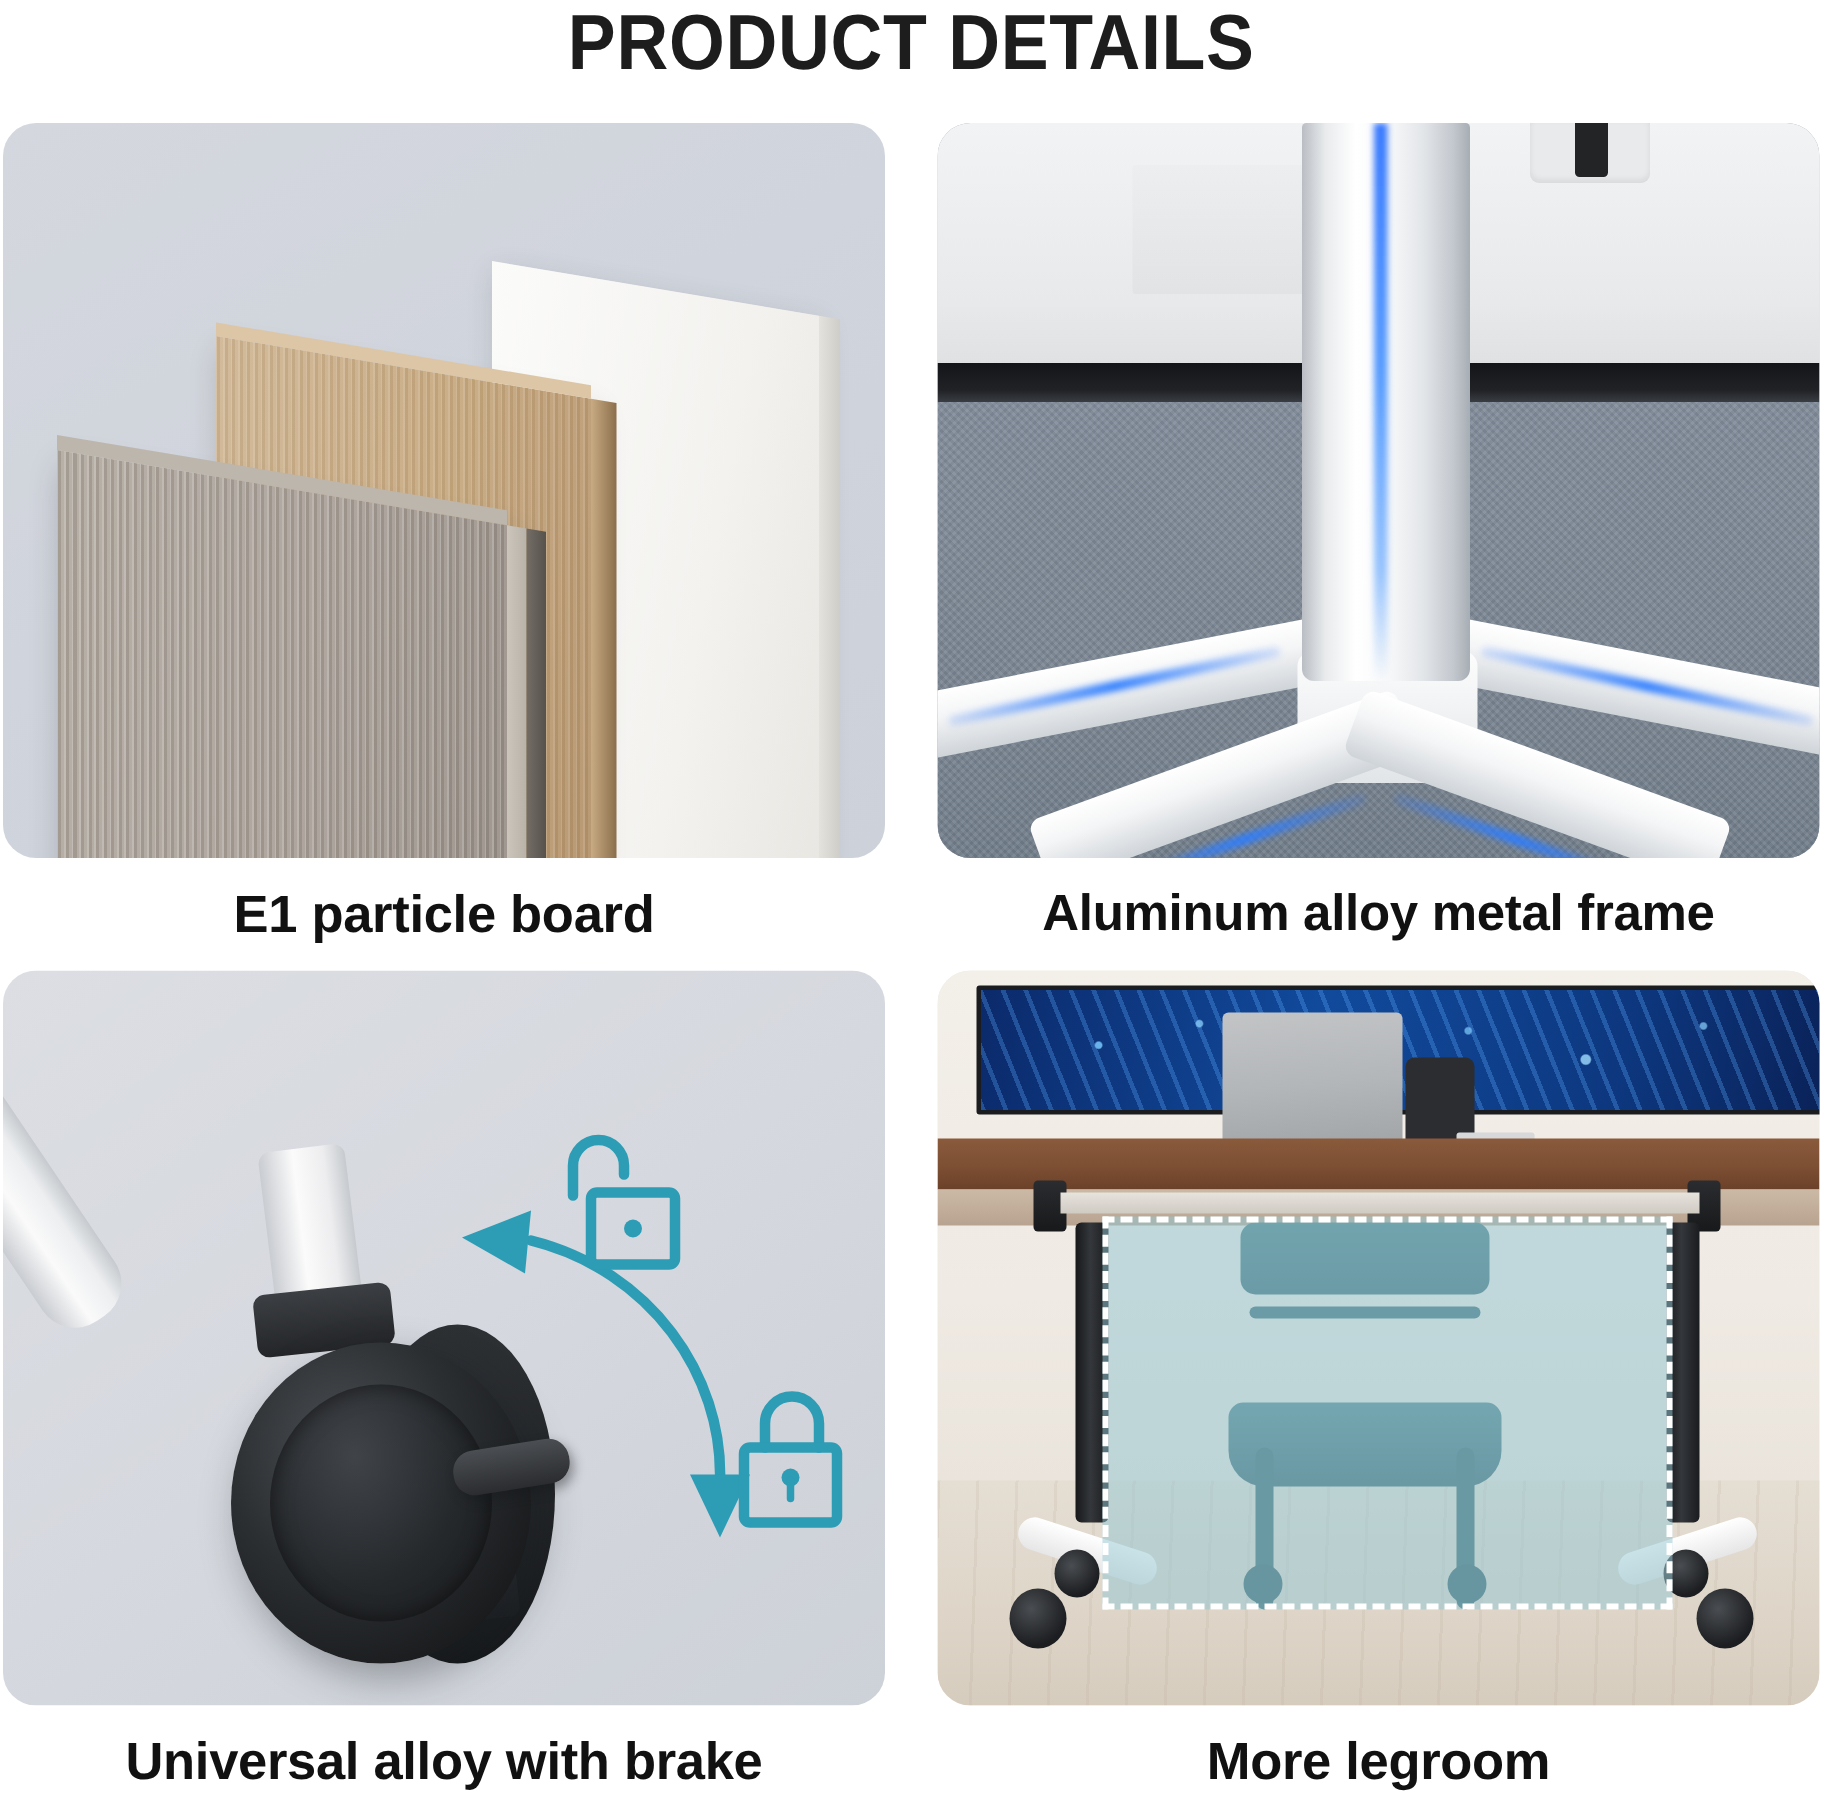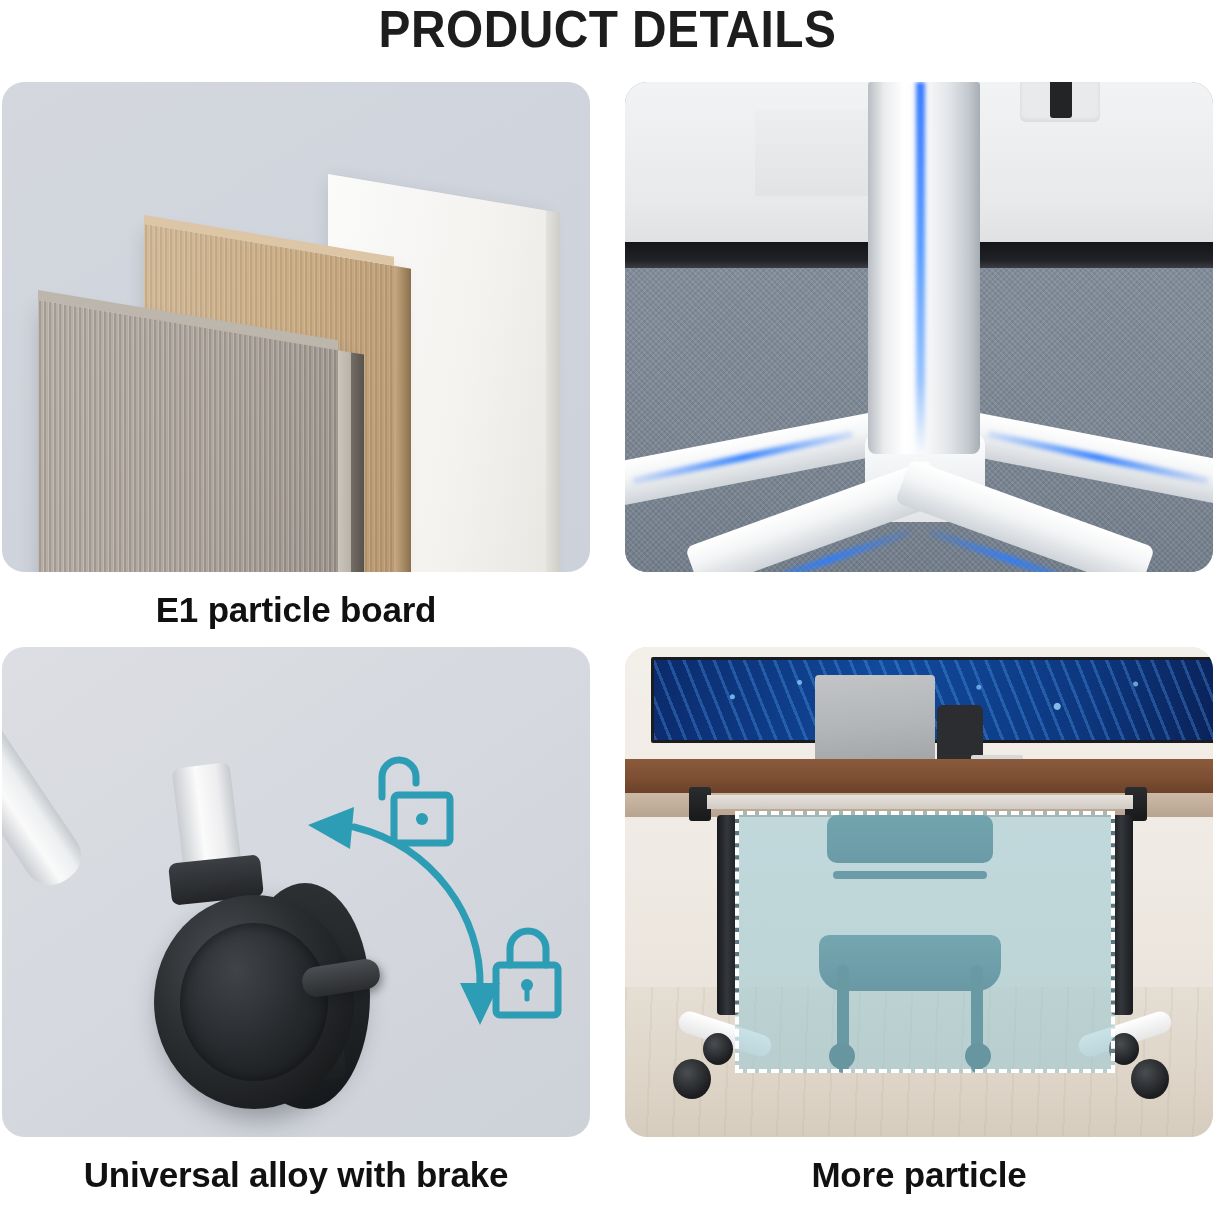--- a/index.html
+++ b/index.html
@@ -469,20 +469,21 @@
       <div class="fr-hub"></div>
       <div class="fr-leg fr-leg-f" style="transform: rotate(-20deg); left:60px; top:420px; width:260px;"></div>
       <div class="fr-leg fr-leg-f2" style="transform: rotate(20deg); left:270px; top:420px; width:260px;"></div>
       <div class="fr-glow-b"></div>
       <div class="fr-glow-b fr-glow-b2"></div>
 
       <div class="fr-column">
         <div class="glow"></div>
       </div>
     </div>
+    <div class="caption">Aluminum alloy metal frame</div>
   </div>
 
   <div class="cell c3">
     <div class="photo">
       <div class="wheel-bg"></div>
 
       <div class="wl-leg"></div>
       <div class="wl-leg2"></div>
       <div class="wl-collar"></div>
       <div class="wl-wheel-back"></div>
@@ -550,16 +551,16 @@
 
       <div class="lr-foot l"></div>
       <div class="lr-foot r"></div>
       <div class="lr-caster c2"></div>
       <div class="lr-caster c4"></div>
       <div class="lr-caster c1"></div>
       <div class="lr-caster c3"></div>
 
       <div class="lr-highlight"></div>
     </div>
-    <div class="caption">More particle</div>
+    <div class="caption">More legroom</div>
   </div>
 
 </div>
 
 </body></html>

